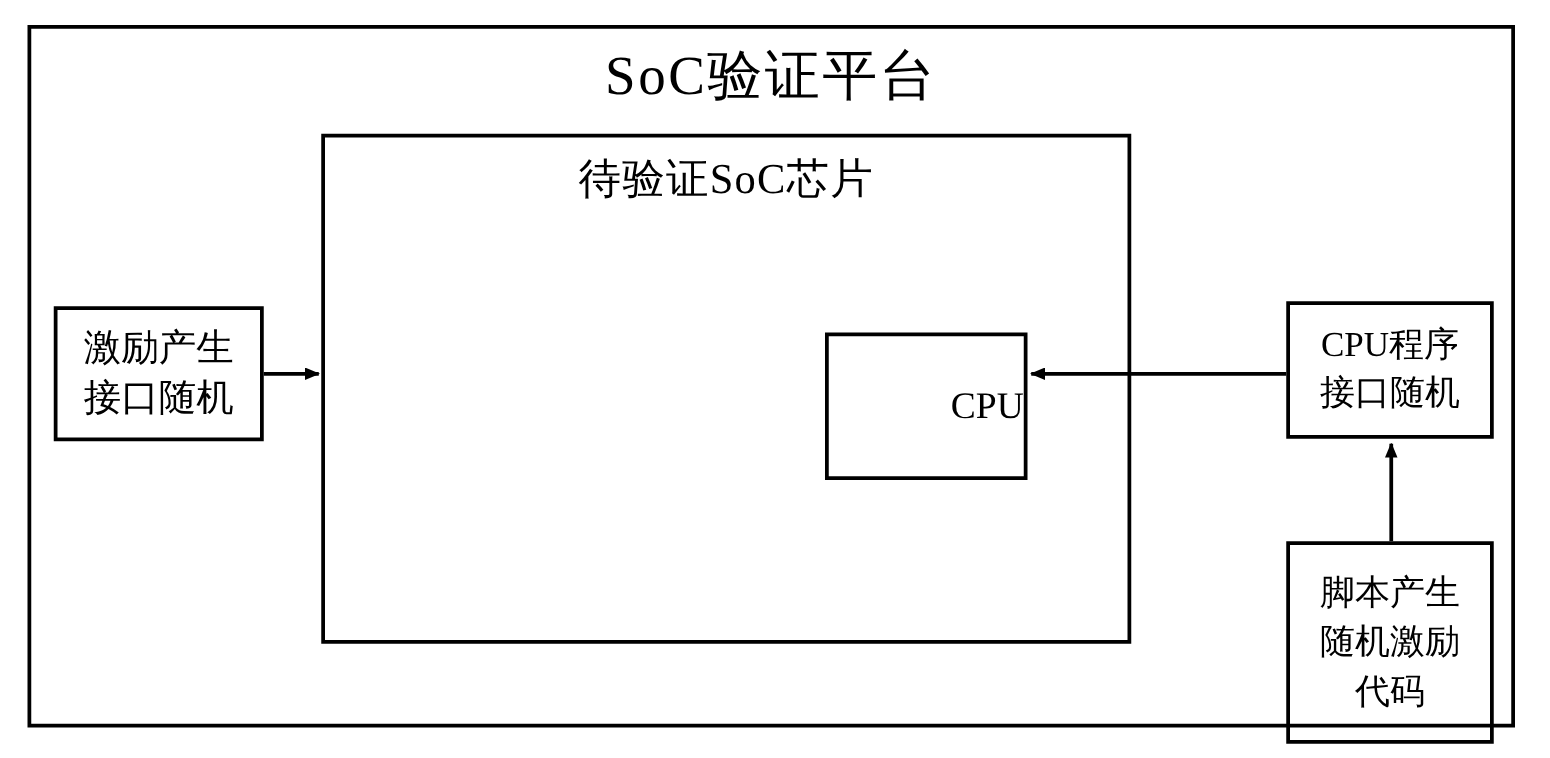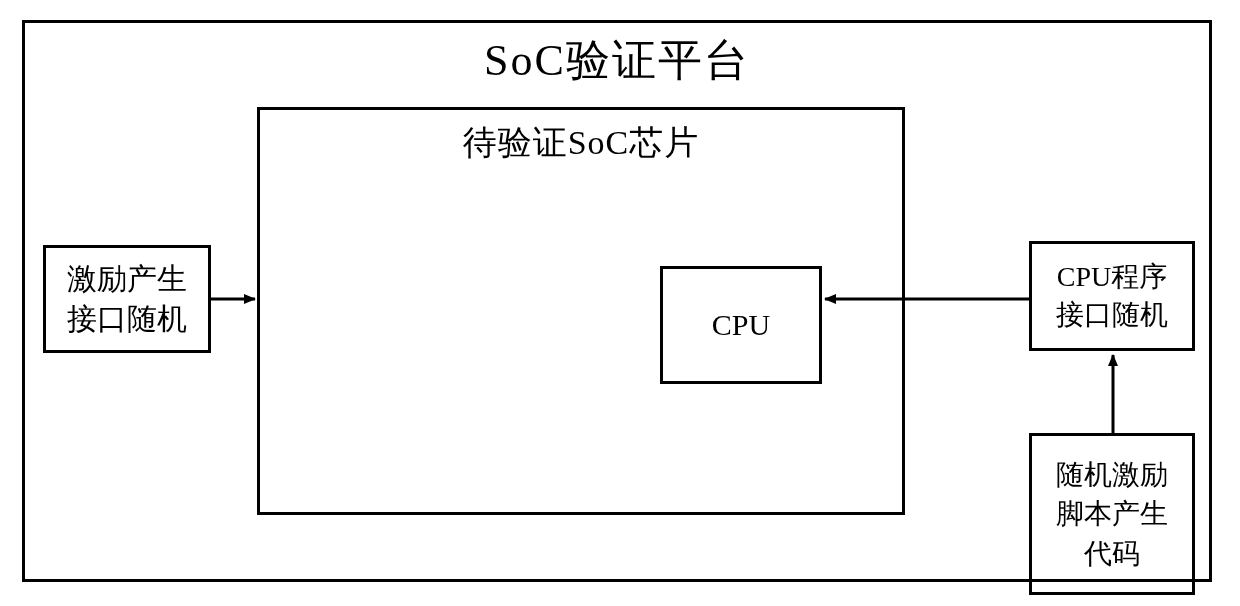--- a/index.html
+++ b/index.html
@@ -47,21 +47,21 @@
     }
     .cpu-box {
       position: absolute;
       left: 400px;
       top: 156px;
       width: 162px;
       height: 118px;
       border: 3px solid #000;
       display: flex;
       align-items: center;
-      justify-content: center;
+      justify-content: flex-end;
       font-size: 30px;
       font-family: "Times New Roman", serif;
     }
     .left-box {
       position: absolute;
       left: 18px;
       top: 222px;
       width: 168px;
       height: 108px;
       border: 3px solid #000;
@@ -130,22 +130,22 @@
     <span>激励产生</span>
     <span>接口随机</span>
   </div>
 
   <div class="right-box">
     <span>CPU程序</span>
     <span>接口随机</span>
   </div>
 
   <div class="bottom-right-box">
+    <span>脚本产生</span>
     <span>随机激励</span>
-    <span>脚本产生</span>
     <span>代码</span>
   </div>
 
   <svg class="arrows">
     <defs>
       <marker id="arrowhead" markerWidth="12" markerHeight="10" refX="11" refY="5" orient="auto" markerUnits="userSpaceOnUse">
         <polygon points="0 0, 12 5, 0 10" fill="#000"></polygon>
       </marker>
     </defs>
 

